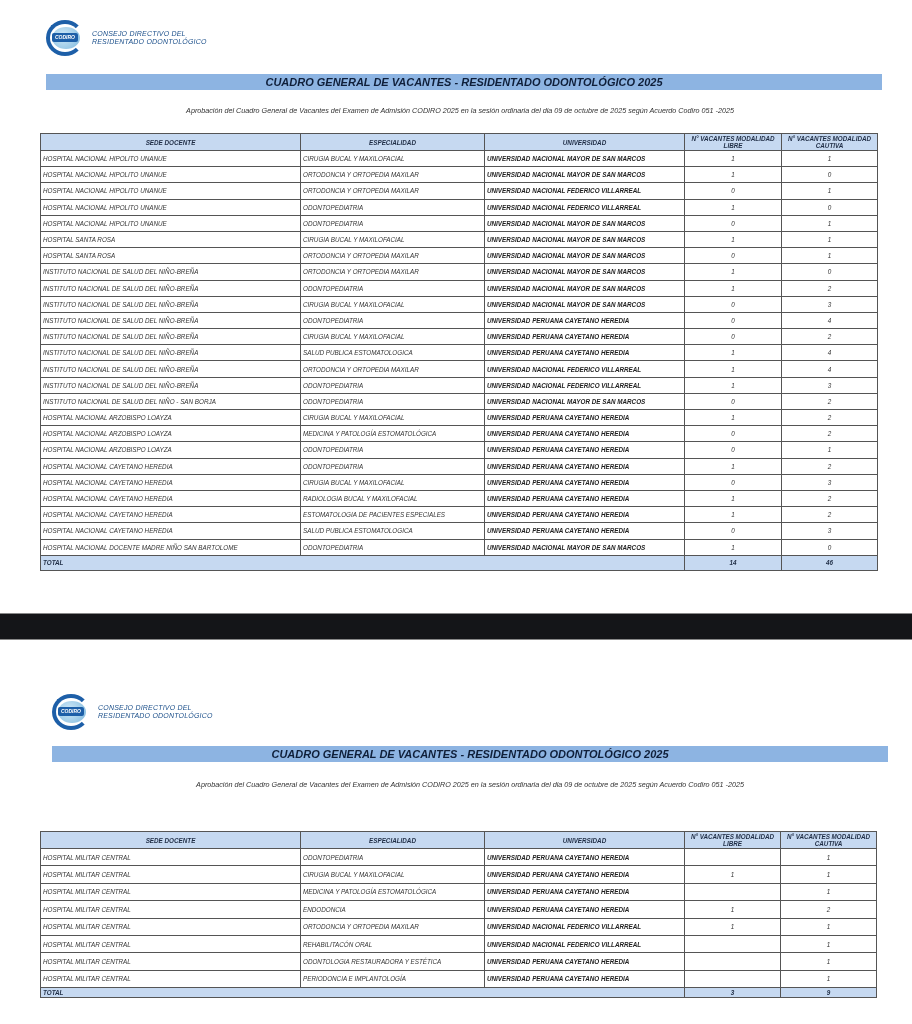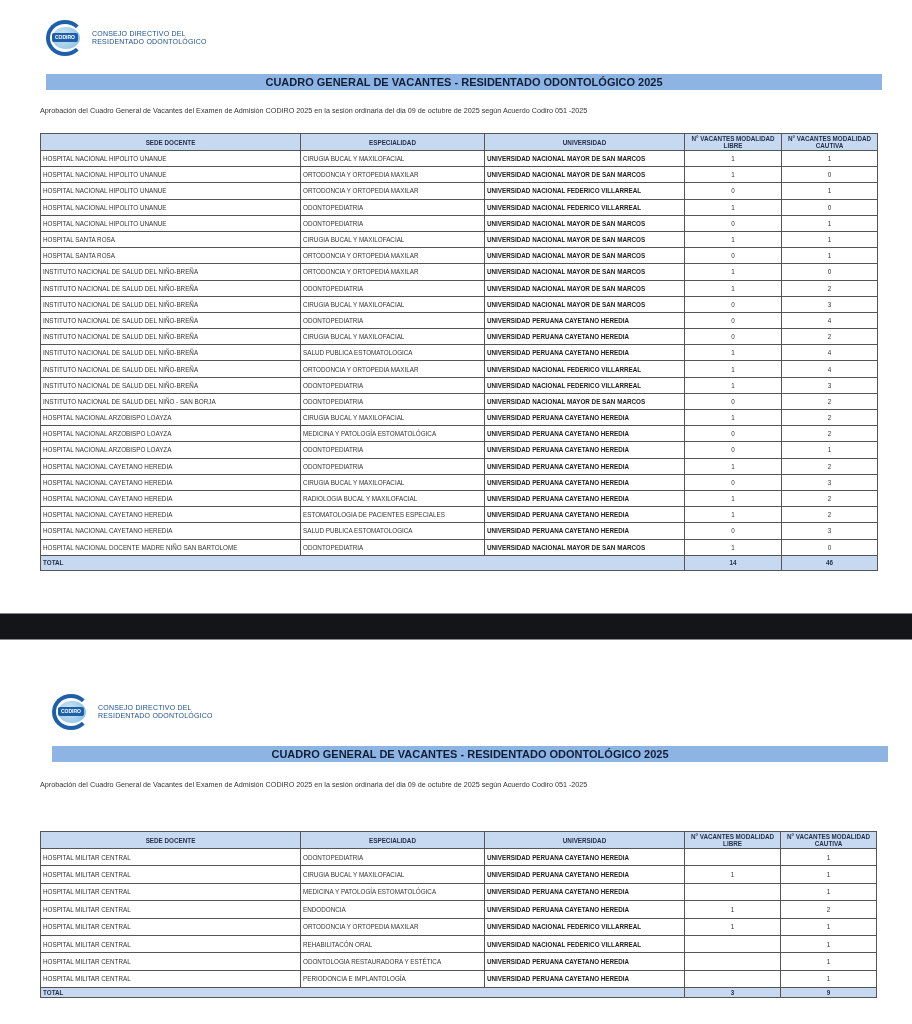--- a/index.html
+++ b/index.html
@@ -1,35 +1,35 @@
 <!DOCTYPE html>
 <html><head>
 <meta charset="utf-8">
 <style>
   html, body { margin:0; padding:0; }
   body { width:912px; height:1024px; background:#ffffff; position:relative; overflow:hidden;
          font-family:"Liberation Sans", sans-serif; color:#222; }
-  .page { position:absolute; left:0; width:908px; background:#fff; }
+  .page { position:absolute; left:0; width:908px; background:#fff;font-style:italic; }
   #page1 { top:0; height:613px; }
   #page2 { top:640px; height:384px; }
   .separator { position:absolute; left:0; top:613px; width:912px; height:27px; background:#141518;
                border-top:1px solid #888; border-bottom:1px solid #888; box-sizing:border-box; }
   .logo { position:absolute; display:flex; align-items:center; }
   .logo-mark { width:42px; height:36px; position:relative; }
   .logo-ring { position:absolute; left:0; top:0; width:38px; height:36px; border-radius:50%;
                border:4px solid #1d5fa8; border-right-color:transparent; box-sizing:border-box; }
   .logo-disc { position:absolute; left:6px; top:7px; width:28px; height:22px; border-radius:50%;
                background:radial-gradient(circle at 40% 40%, #cfe8f7, #7db8dd); }
   .logo-badge { position:absolute; left:6px; top:13px; width:26px; height:9px; background:#1d5fa8;
                 color:#fff; font-size:5px; font-weight:bold; line-height:9px; text-align:center; border-radius:2px; }
   .logo-text { margin-left:4px; font-size:7px; line-height:8px; color:#1b4f8a; letter-spacing:0.2px; }
   .banner { position:absolute; background:#8db4e2; height:16px; }
   .banner-title { position:absolute; left:0; right:0; top:0; text-align:center; font-weight:bold;
                   font-size:11px; line-height:16px; color:#0f1f3a; }
-  .subtitle { position:absolute; text-align:left; font-size:7.2px; color:#333; }
+  .subtitle { position:absolute; text-align:center; font-size:7.2px; color:#333; }
   table.vac { position:absolute; border-collapse:collapse; table-layout:fixed; font-size:6.3px; }
   table.vac th { background:#c6d9f1; color:#1f2d45; font-weight:bold; text-align:center;
                  border:1px solid #555; padding:0 1px; line-height:7px; }
   table.vac td { border:1px solid #555; padding:0 2px; white-space:nowrap; overflow:hidden; color:#333; }
   table.vac td.uni { font-weight:bold; color:#222; }
   table.vac td.num { text-align:center; }
   table.vac tr.total td { background:#c6d9f1; font-weight:bold; color:#1f2d45; }
   #t1 { left:40px; top:133px; width:837px; }
   #t1 th { height:16px; }
   #t1 td { height:15.2px; }

